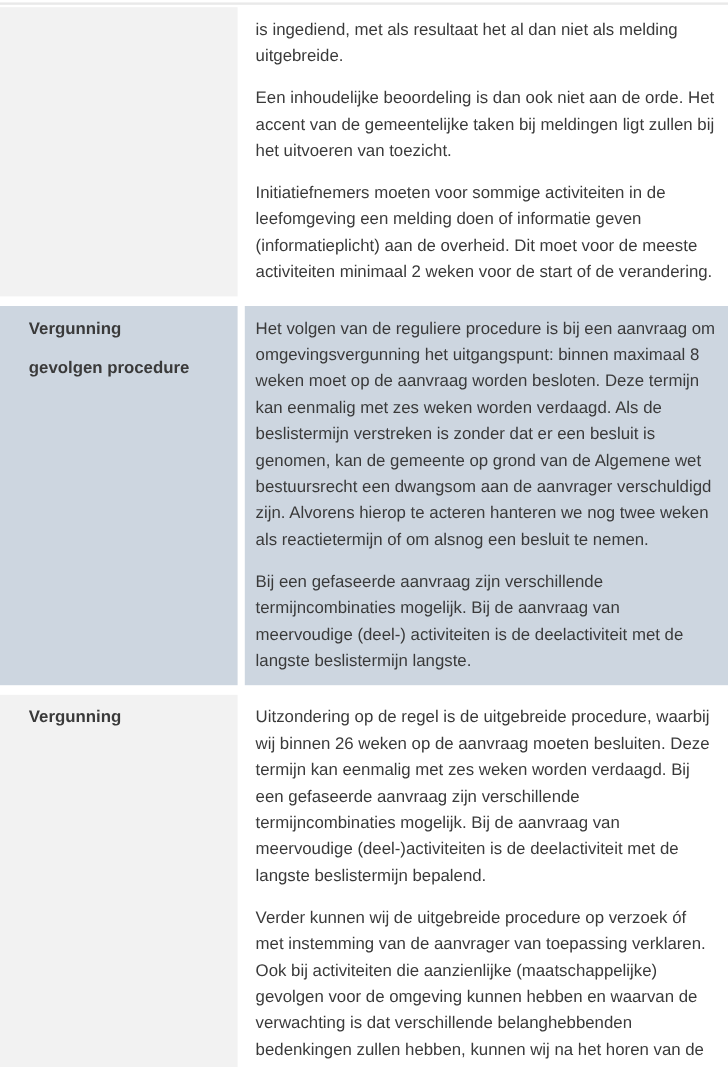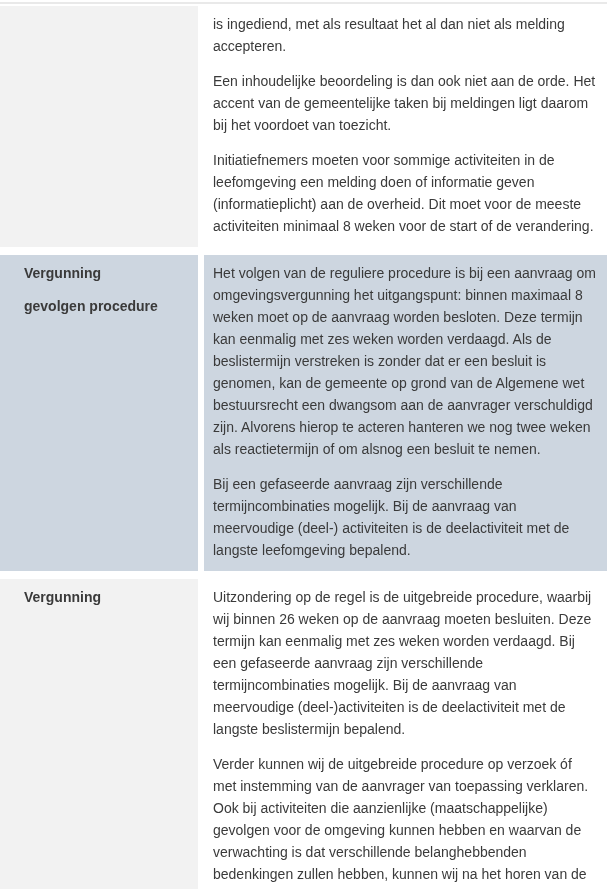--- a/index.html
+++ b/index.html
@@ -62,34 +62,34 @@
 </style>
 </head>
 <body>
 
 <div class="doc">
   <div class="top-rule"></div>
 
   <div class="trow row-1">
     <div class="cell label-cell"></div>
     <div class="cell text-cell">
-      <p>is ingediend, met als resultaat het al dan niet als melding accepteren.</p>
-      <p>Een inhoudelijke beoordeling is dan ook niet aan de orde. Het accent van de gemeentelijke taken bij meldingen ligt daarom bij het voordoet van toezicht.</p>
-      <p>Initiatiefnemers moeten voor sommige activiteiten in de leefomgeving een melding doen of informatie geven (informatieplicht) aan de overheid. Dit moet voor de meeste activiteiten minimaal 8 weken voor de start of de verandering.</p>
+      <p>is ingediend, met als resultaat het al dan niet als melding uitgebreide.</p>
+      <p>Een inhoudelijke beoordeling is dan ook niet aan de orde. Het accent van de gemeentelijke taken bij meldingen ligt zullen bij het uitvoeren van toezicht.</p>
+      <p>Initiatiefnemers moeten voor sommige activiteiten in de leefomgeving een melding doen of informatie geven (informatieplicht) aan de overheid. Dit moet voor de meeste activiteiten minimaal 2 weken voor de start of de verandering.</p>
     </div>
   </div>
 
   <div class="trow row-2 shaded">
     <div class="cell label-cell">
       <div class="label-line">Vergunning</div>
       <div class="label-line">gevolgen procedure</div>
     </div>
     <div class="cell text-cell">
       <p>Het volgen van de reguliere procedure is bij een aanvraag om omgevingsvergunning het uitgangspunt: binnen maximaal 8 weken moet op de aanvraag worden besloten. Deze termijn kan eenmalig met zes weken worden verdaagd. Als de beslistermijn verstreken is zonder dat er een besluit is genomen, kan de gemeente op grond van de Algemene wet bestuursrecht een dwangsom aan de aanvrager verschuldigd zijn. Alvorens hierop te acteren hanteren we nog twee weken als reactietermijn of om alsnog een besluit te nemen.</p>
-      <p>Bij een gefaseerde aanvraag zijn verschillende termijncombinaties mogelijk. Bij de aanvraag van meervoudige (deel-) activiteiten is de deelactiviteit met de langste leefomgeving bepalend.</p>
+      <p>Bij een gefaseerde aanvraag zijn verschillende termijncombinaties mogelijk. Bij de aanvraag van meervoudige (deel-) activiteiten is de deelactiviteit met de langste beslistermijn langste.</p>
     </div>
   </div>
 
   <div class="trow row-3">
     <div class="cell label-cell">
       <div class="label-line">Vergunning</div>
     </div>
     <div class="cell text-cell">
       <p>Uitzondering op de regel is de uitgebreide procedure, waarbij wij binnen 26 weken op de aanvraag moeten besluiten. Deze termijn kan eenmalig met zes weken worden verdaagd. Bij een gefaseerde aanvraag zijn verschillende termijncombinaties mogelijk. Bij de aanvraag van meervoudige (deel-)activiteiten is de deelactiviteit met de langste beslistermijn bepalend.</p>
       <p>Verder kunnen wij de uitgebreide procedure op verzoek óf met instemming van de aanvrager van toepassing verklaren. Ook bij activiteiten die aanzienlijke (maatschappelijke) gevolgen voor de omgeving kunnen hebben en waarvan de verwachting is dat verschillende belanghebbenden bedenkingen zullen hebben, kunnen wij na het horen van de aanvrager, eenzijdig maar gemotiveerd besluiten dat de uitgebreide procedure van toepassing is. Indien dit zich voordoet, krijgt een initiatiefnemer de gelegenheid om hierover een zienswijze in te dienen.</p>

